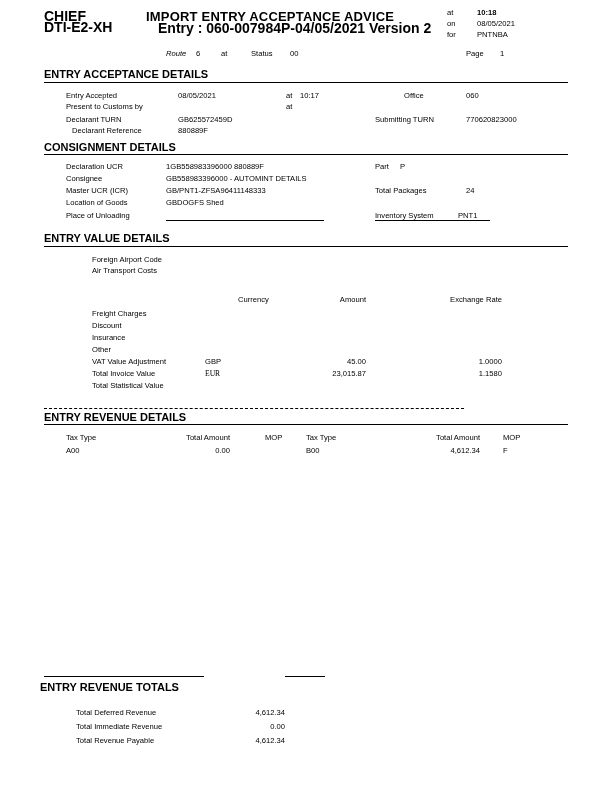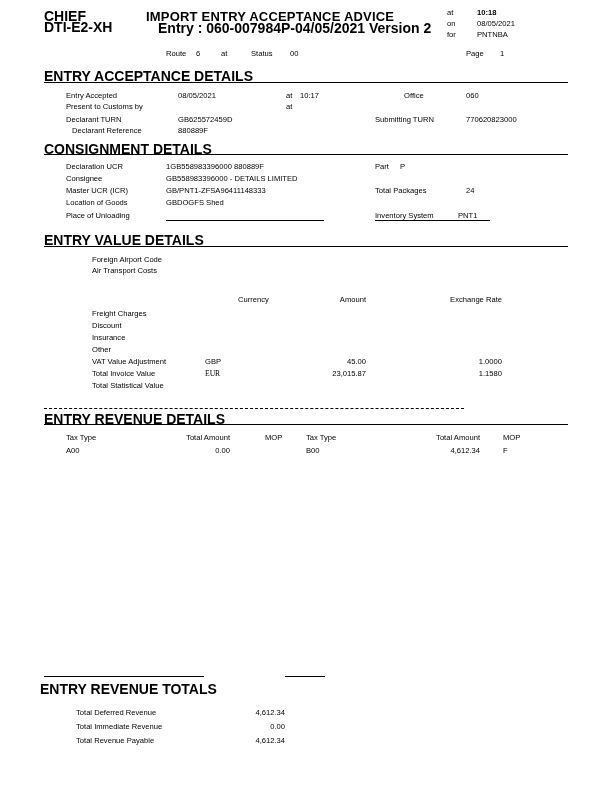--- a/index.html
+++ b/index.html
@@ -23,21 +23,21 @@
   .abs { position: absolute; }
   .t75  { font-size: 7.6px; }
   .t8   { font-size: 14px; }
   .bold { font-weight: bold; }
   .hdr-title {
     font-size: 13px;
     font-weight: bold;
     letter-spacing: 0.2px;
   }
   .sec-title {
-    font-size: 14px;
+    font-size: 11px;
     font-weight: bold;
   }
   .rule {
     position: absolute;
     border-bottom: 1px solid #000;
     height: 0;
   }
   .dashrule {
     position: absolute;
     border-bottom: 1px dashed #000;
@@ -49,21 +49,21 @@
 <body>
 
 <div class="page">
 
   <div class="abs t8 bold" style="left:44px; top:8px;">CHIEF</div>
   <div class="abs t8 bold" style="left:44px; top:19px;">DTI-E2-XH</div>
 
   <div class="abs hdr-title" style="left:146px; top:9px;">IMPORT ENTRY ACCEPTANCE ADVICE</div>
   <div class="abs t8 bold" style="left:158px; top:20px;">Entry : 060-007984P-04/05/2021  Version 2</div>
 
-  <div class="abs t75" style="left:166px; top:49px;">Route</div>
+  <div class="abs t75" style="left:166px; top:49px;font-style:italic;">Route</div>
   <div class="abs t75" style="left:196px; top:49px;">6</div>
   <div class="abs t75" style="left:221px; top:49px;">at</div>
   <div class="abs t75" style="left:251px; top:49px;">Status</div>
   <div class="abs t75" style="left:290px; top:49px;">00</div>
 
   <div class="abs t75" style="left:447px; top:8px;">at</div>
   <div class="abs t75" style="left:477px; top:8px;font-weight:bold;">10:18</div>
   <div class="abs t75" style="left:447px; top:19px;">on</div>
   <div class="abs t75" style="left:477px; top:19px;">08/05/2021</div>
   <div class="abs t75" style="left:447px; top:30px;">for</div>
@@ -96,21 +96,21 @@
 
   <div class="abs sec-title" style="left:44px; top:141px;">CONSIGNMENT DETAILS</div>
   <div class="rule" style="left:44px; top:154px; width:524px;"></div>
 
   <div class="abs t75" style="left:66px; top:162px;">Declaration UCR</div>
   <div class="abs t75" style="left:166px; top:162px;">1GB558983396000 880889F</div>
   <div class="abs t75" style="left:375px; top:162px;">Part</div>
   <div class="abs t75" style="left:400px; top:162px;">P</div>
 
   <div class="abs t75" style="left:66px; top:174px;">Consignee</div>
-  <div class="abs t75" style="left:166px; top:174px;">GB558983396000 - DETAILS LIMITED</div>
+  <div class="abs t75" style="left:166px; top:174px;">GB558983396000 - AUTOMINT DETAILS</div>
 
   <div class="abs t75" style="left:66px; top:186px;">Master UCR (ICR)</div>
   <div class="abs t75" style="left:166px; top:186px;">GB/PNT1-ZFSA96411148333</div>
   <div class="abs t75" style="left:375px; top:186px;">Total Packages</div>
   <div class="abs t75" style="left:466px; top:186px;">24</div>
 
   <div class="abs t75" style="left:66px; top:198px;">Location of Goods</div>
   <div class="abs t75" style="left:166px; top:198px;">GBDOGFS   Shed</div>
 
   <div class="abs t75" style="left:66px; top:211px;">Place of Unloading</div>

